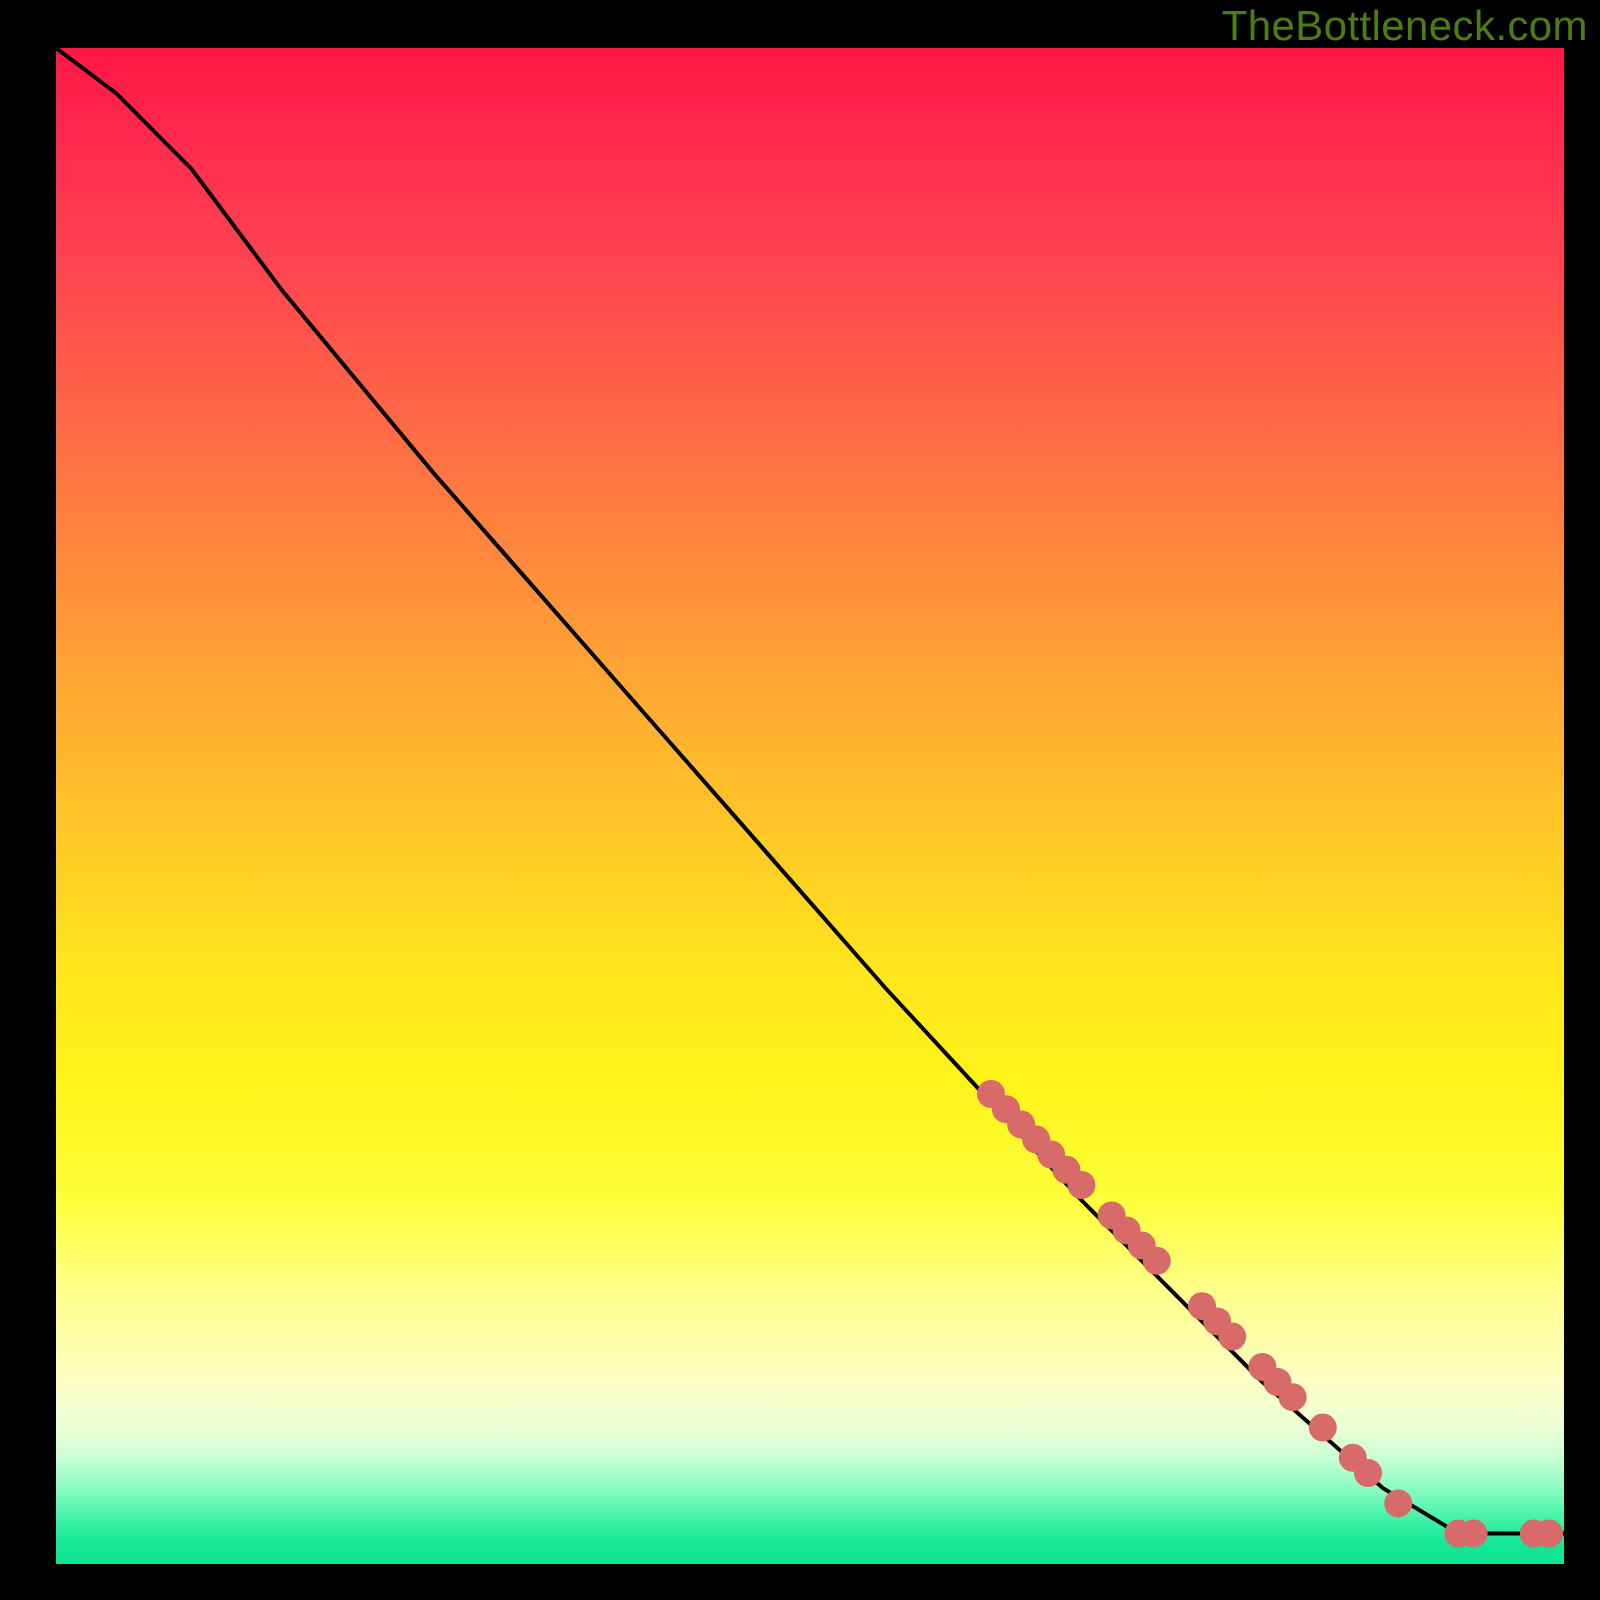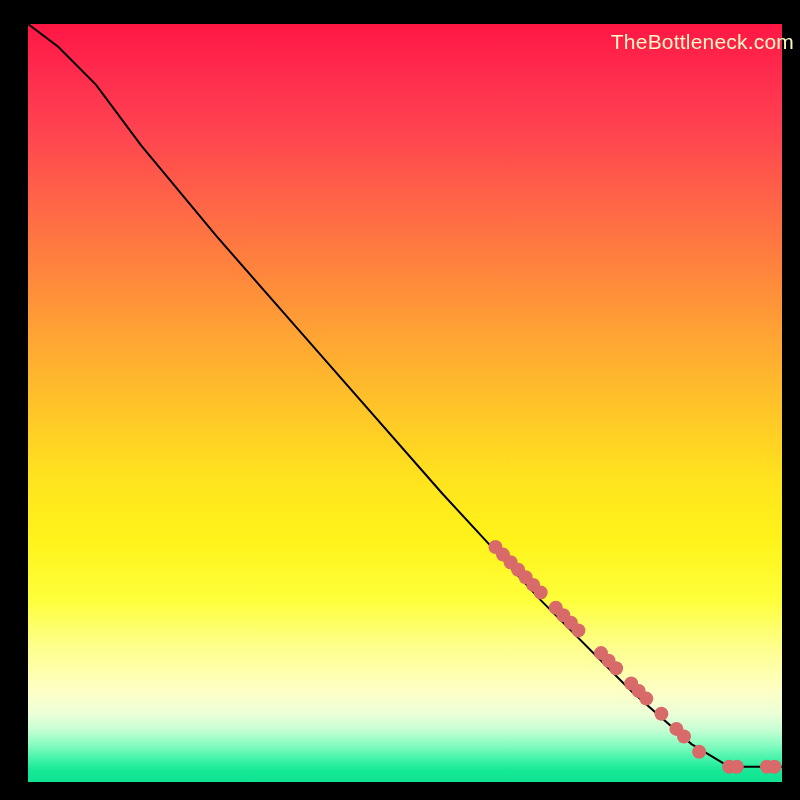--- a/index.html
+++ b/index.html
@@ -7,26 +7,25 @@
     width: 800px;
     height: 800px;
     background: #000;
     font-family: Arial, Helvetica, sans-serif;
     position: relative;
   }
   .watermark {
     position: absolute;
     top: 2px;
     right: 6px;
-    color: #fef9c3;
+    color: #4d7c0f;
     font-size: 21px;
     font-weight: 500;
     letter-spacing: 0.2px;
     z-index: 10;
-    margin-top: 28px;
   }
   .plot {
     position: absolute;
     left: 28px;
     top: 24px;
     width: 754px;
     height: 758px;
     background: linear-gradient(to bottom,
       #ff1744 0%,
       #ff2a4d 6%,

